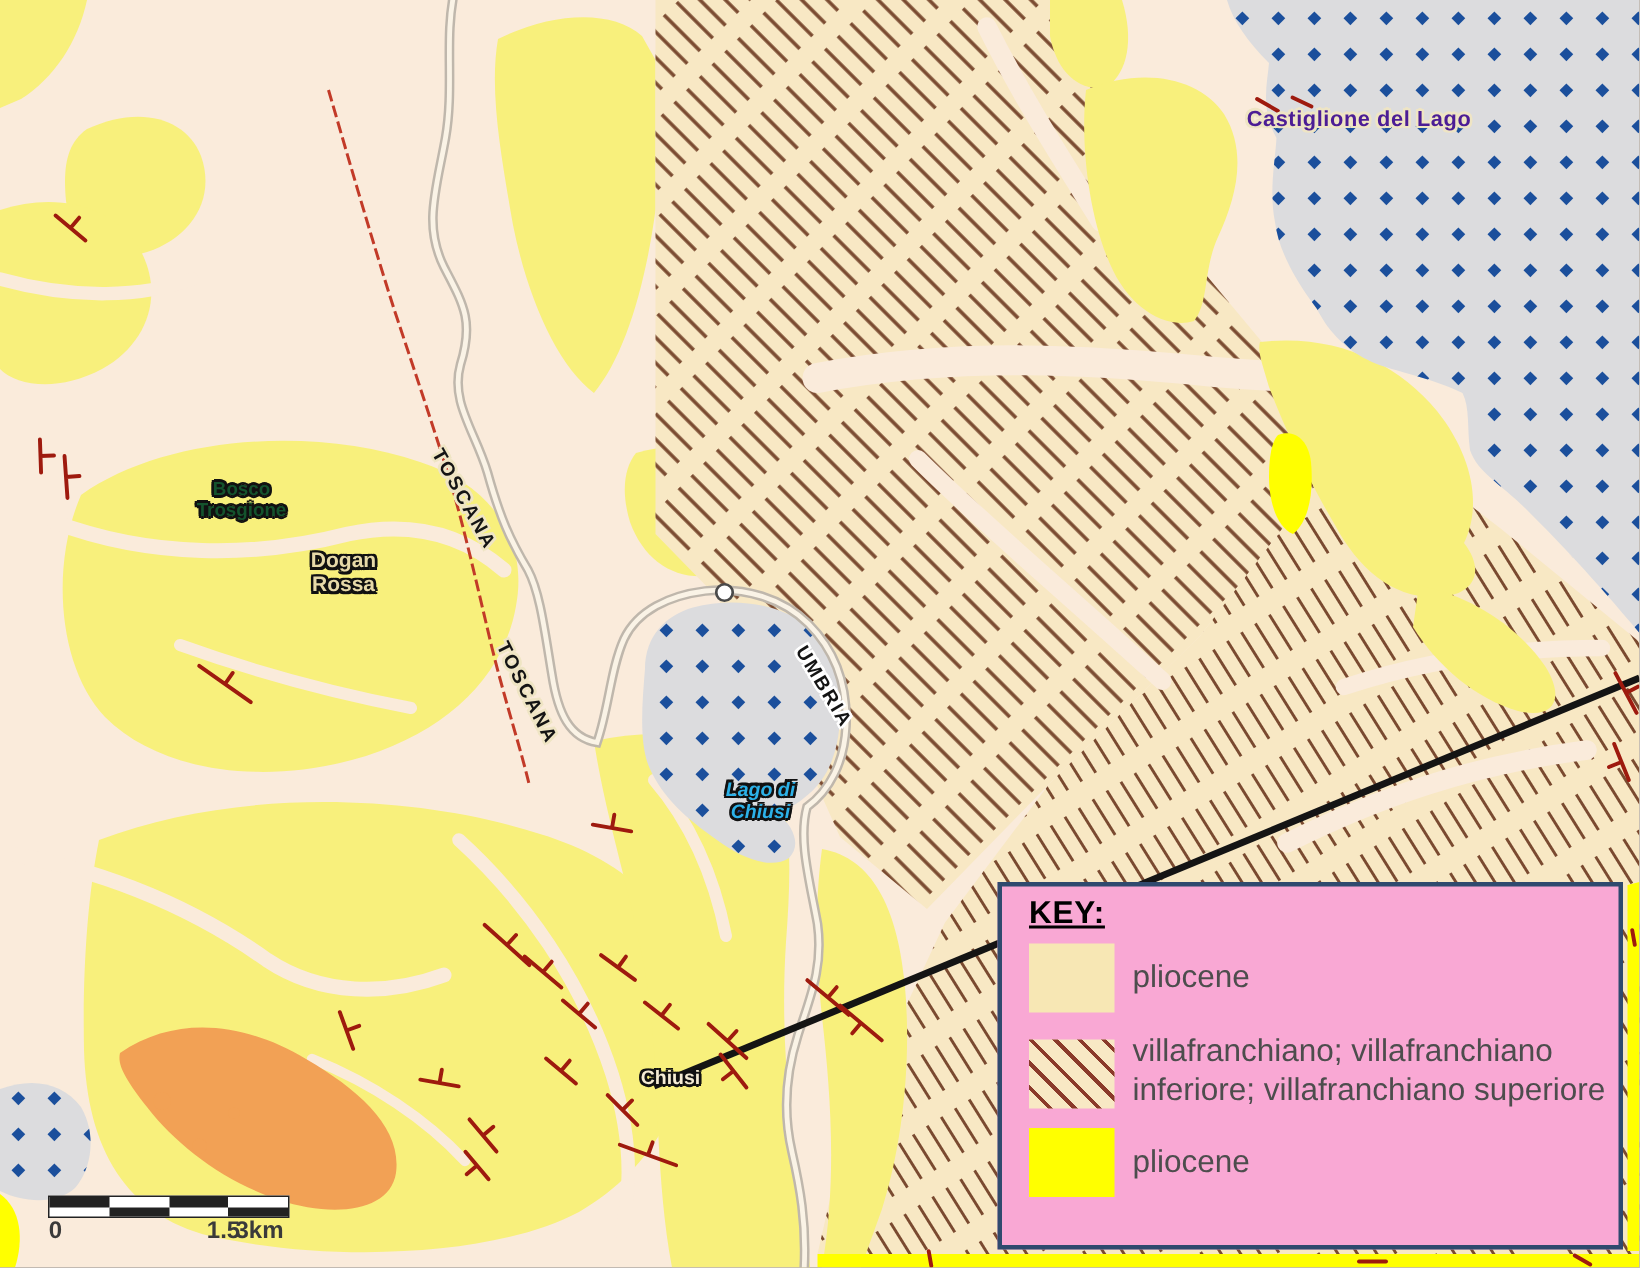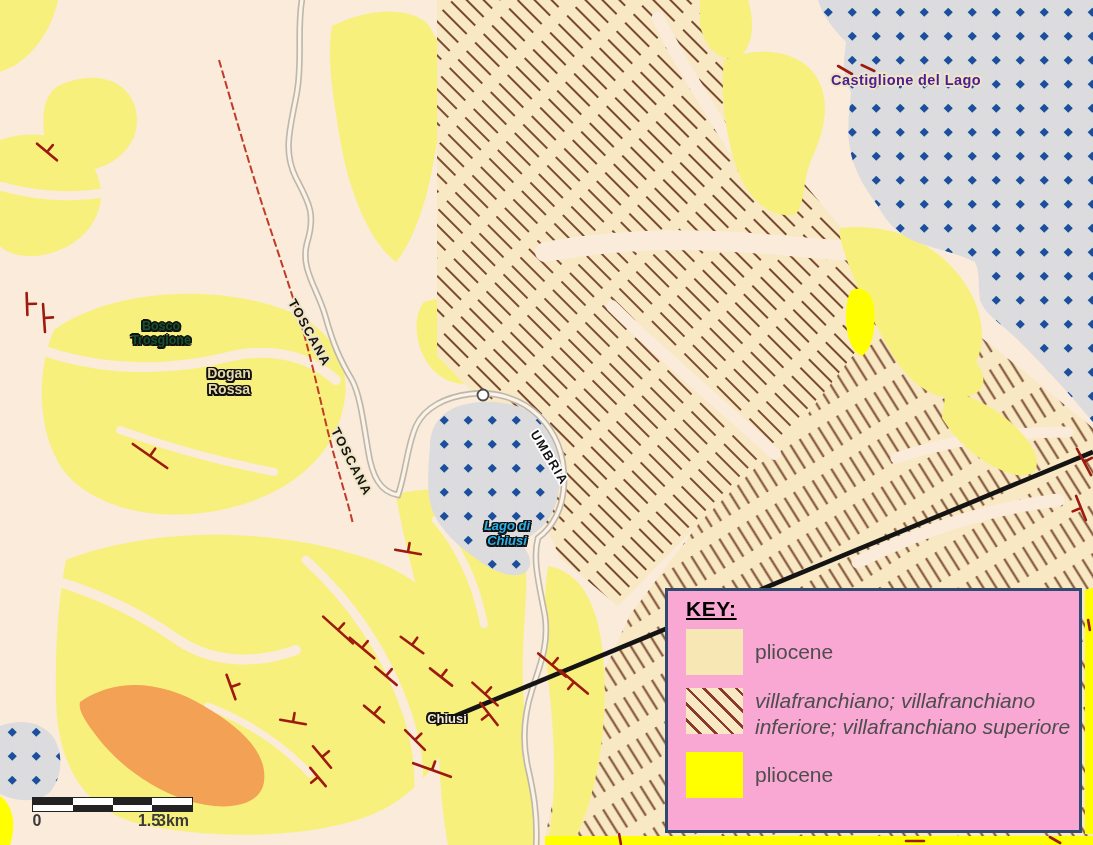--- a/index.html
+++ b/index.html
@@ -53,21 +53,21 @@
   .sb-label{position:absolute;top:812px;transform:translateX(-50%);font-size:16px;
             font-weight:bold;color:#3a3a3a;}
   .sb-0{left:37px;} .sb-mid{left:117px;margin-left:32px;} .sb-end{left:173px;}
 
   
   #keybox{position:absolute;left:665px;top:588px;width:417px;height:245px;background:#f9a8d4;
           border:3px solid var(--key-border-navy);box-sizing:border-box;padding:6px 0 0 18px;}
   #key-title{font-size:21px;font-weight:bold;color:#000;text-decoration:underline;
              letter-spacing:.5px;margin-bottom:8px;}
   .key-row{display:flex;align-items:center;margin-bottom:13px;}
-  .key-row.tall{align-items:flex-start;font-style:italic;}
+  .key-row.tall{align-items:flex-end;}
   .swatch{width:57px;height:46px;flex:0 0 auto;margin-right:12px;}
   .sw-plio{background:var(--pliocene-key-swatch);}
   .sw-villa{background:var(--villafranchiano-tan);
             background-image:repeating-linear-gradient(45deg,rgba(0,0,0,0) 0 9px,
               var(--key-hatch-line) 9px 11.5px);}
   .sw-mio{background:var(--miocene-yellow);}
   .key-label{font-size:21px;color:var(--key-text-gray);line-height:1.22;width:320px;}
 </style>
 </head>
 <body>

